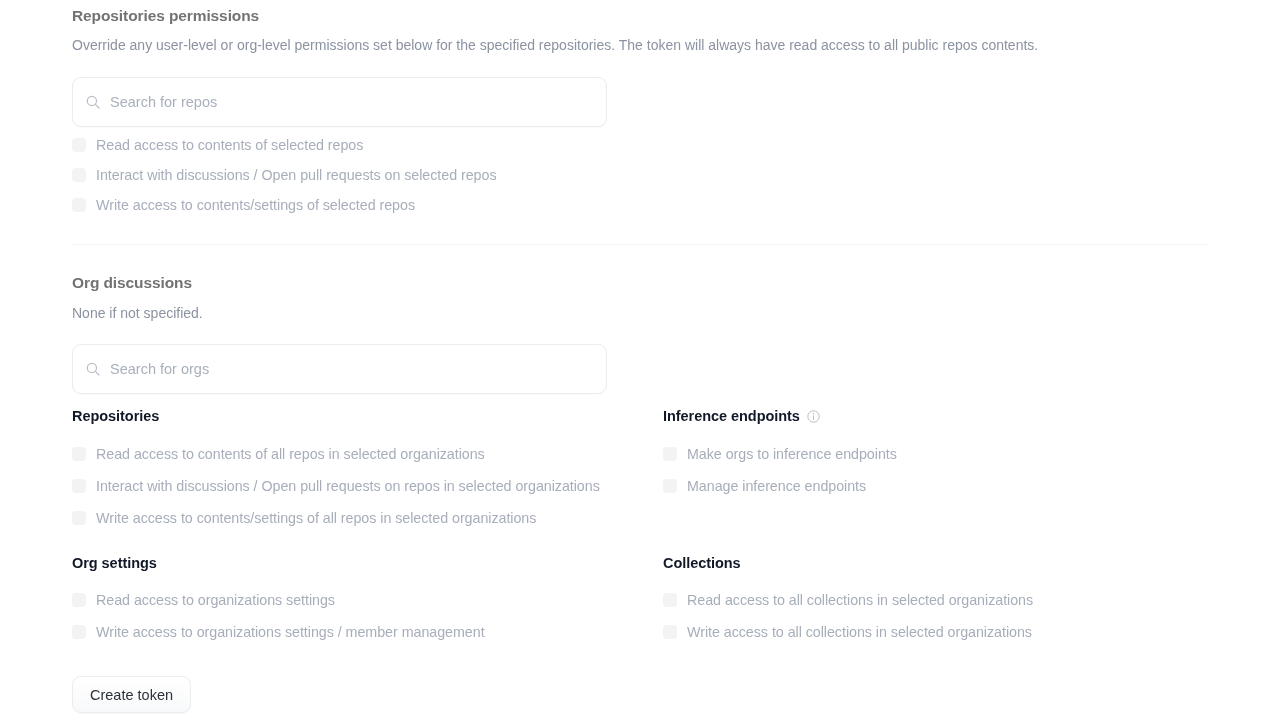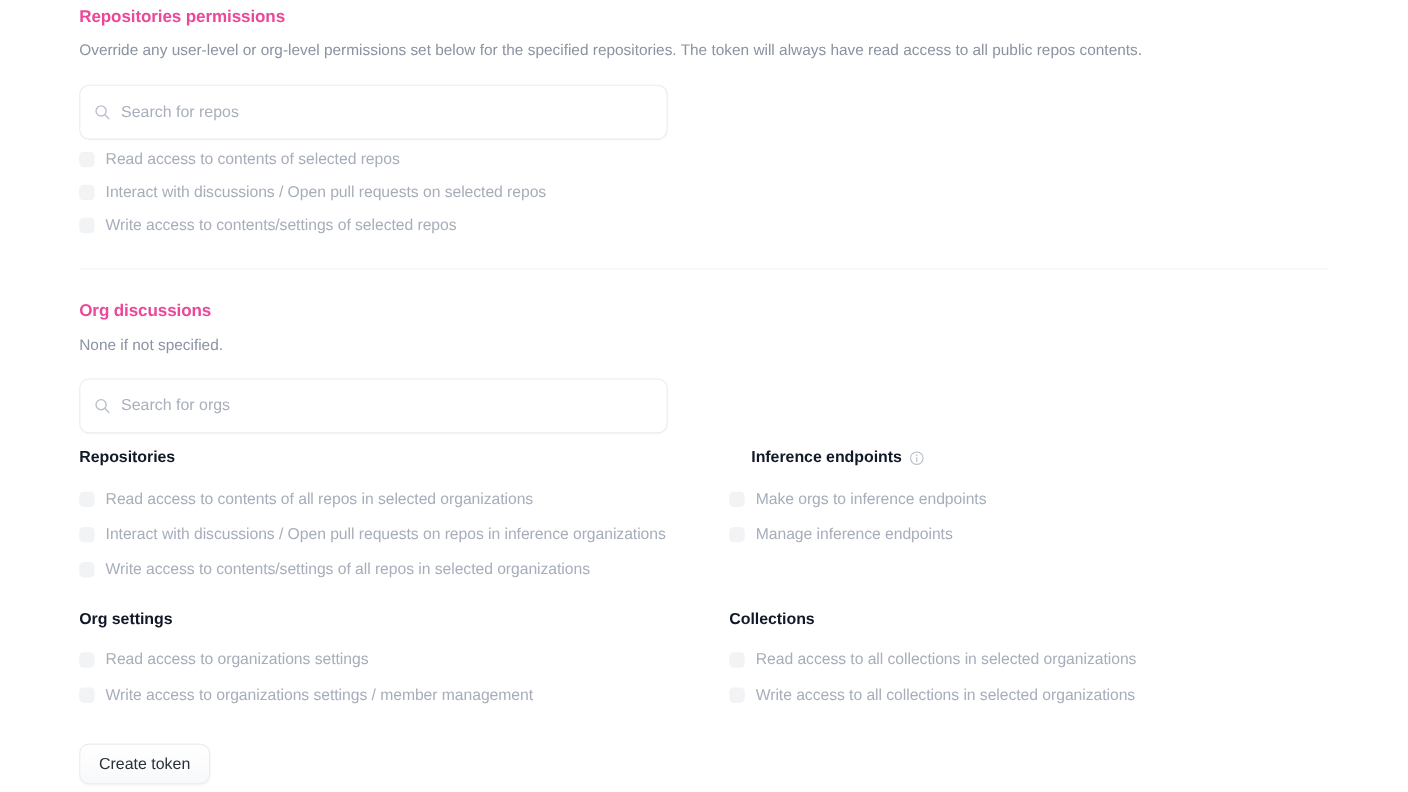--- a/index.html
+++ b/index.html
@@ -17,21 +17,21 @@
     width: 1280px;
     height: 720px;
     overflow: hidden;
     background: #ffffff;
   }
 
   
   .section-title {
     font-size: 15.5px;
     font-weight: 700;
-    color: #ec4899;
+    color: #737373;
     letter-spacing: -0.1px;
   }
   .section-desc {
     font-size: 14px;
     color: #8b93a1;
     font-weight: 400;
   }
 
   
   .search-box {
@@ -180,28 +180,28 @@
 
   <div class="sub-head" style="left:72px;top:408px;">
     <span>Repositories</span>
   </div>
   <div class="check-row" style="left:72px;top:445px;">
     <span class="cbox"></span>
     <span class="clabel">Read access to contents of all repos in selected organizations</span>
   </div>
   <div class="check-row" style="left:72px;top:477px;">
     <span class="cbox"></span>
-    <span class="clabel">Interact with discussions / Open pull requests on repos in inference organizations</span>
+    <span class="clabel">Interact with discussions / Open pull requests on repos in selected organizations</span>
   </div>
   <div class="check-row" style="left:72px;top:509px;">
     <span class="cbox"></span>
     <span class="clabel">Write access to contents/settings of all repos in selected organizations</span>
   </div>
 
-  <div class="sub-head" style="left:663px;top:408px;margin-left:20px;">
+  <div class="sub-head" style="left:663px;top:408px;">
     <span>Inference endpoints</span>
     <svg class="info-icon" viewBox="0 0 14 14" fill="none">
       <circle cx="7" cy="7" r="6.1" stroke="currentColor" stroke-width="1.05"></circle>
       <circle cx="7" cy="4.1" r="0.78" fill="currentColor"></circle>
       <line x1="7" y1="6.3" x2="7" y2="10.3" stroke="currentColor" stroke-width="1.05" stroke-linecap="round"></line>
     </svg>
   </div>
   <div class="check-row" style="left:663px;top:445px;">
     <span class="cbox"></span>
     <span class="clabel">Make orgs to inference endpoints</span>

